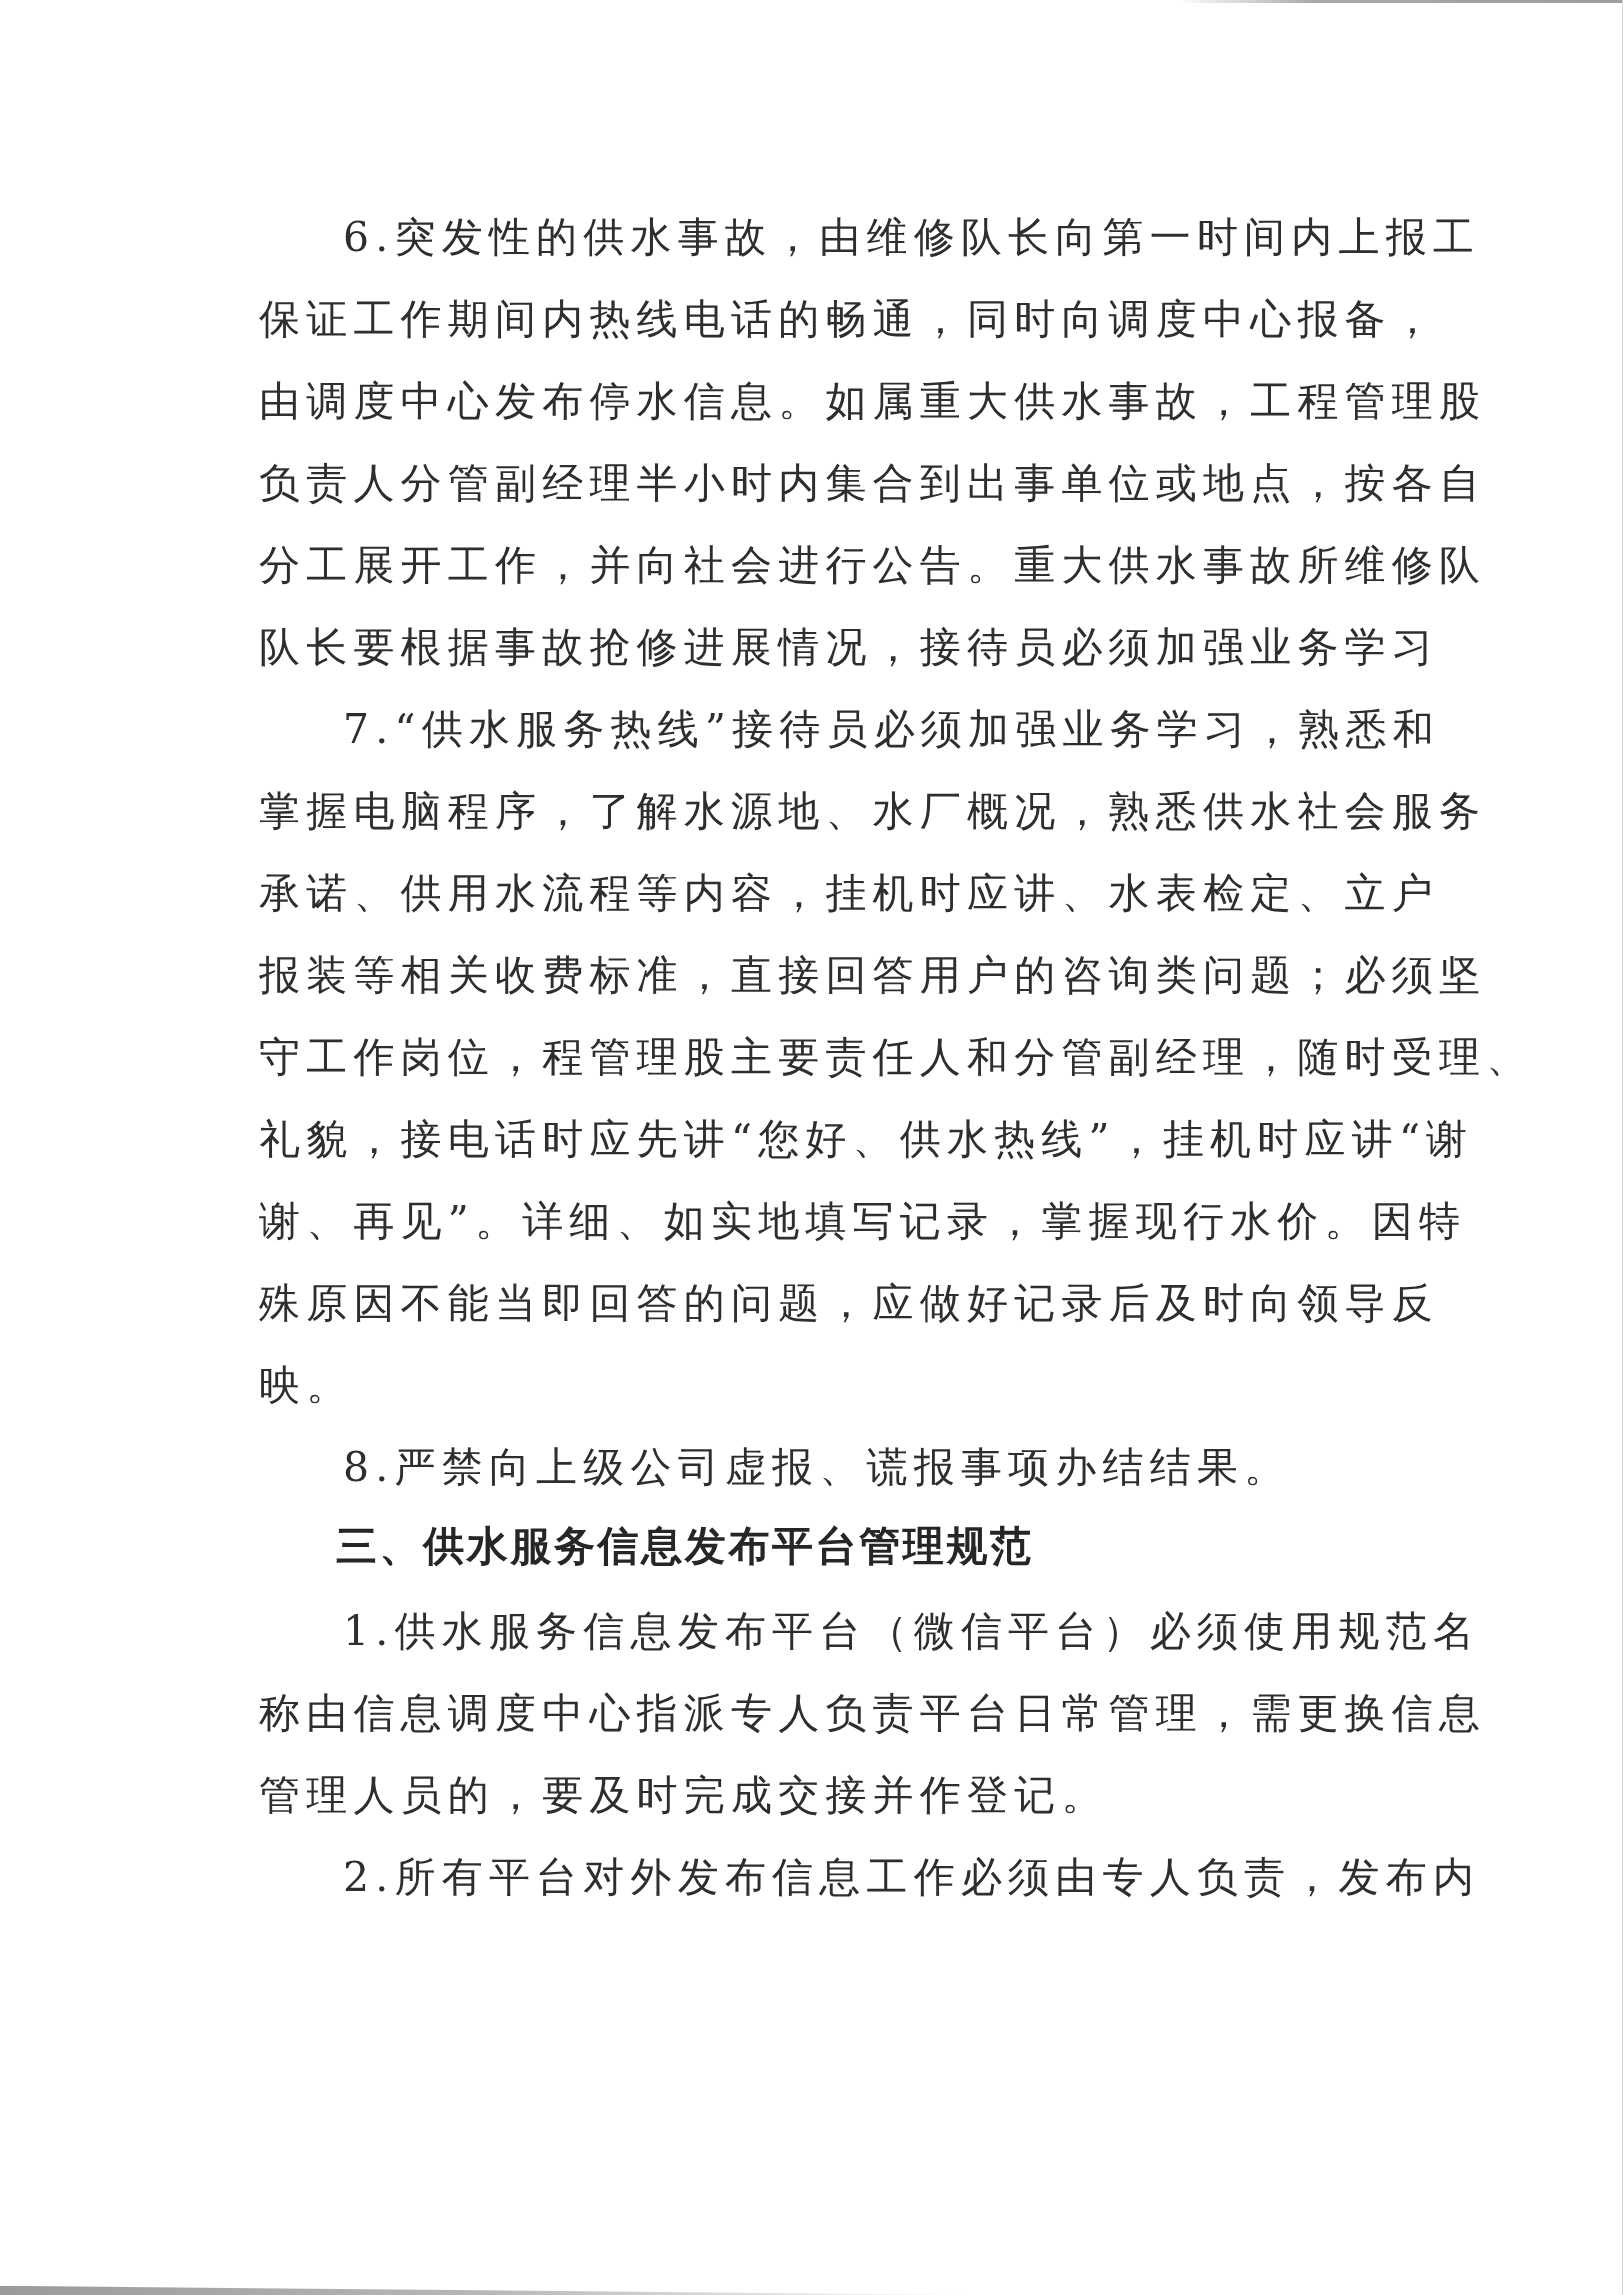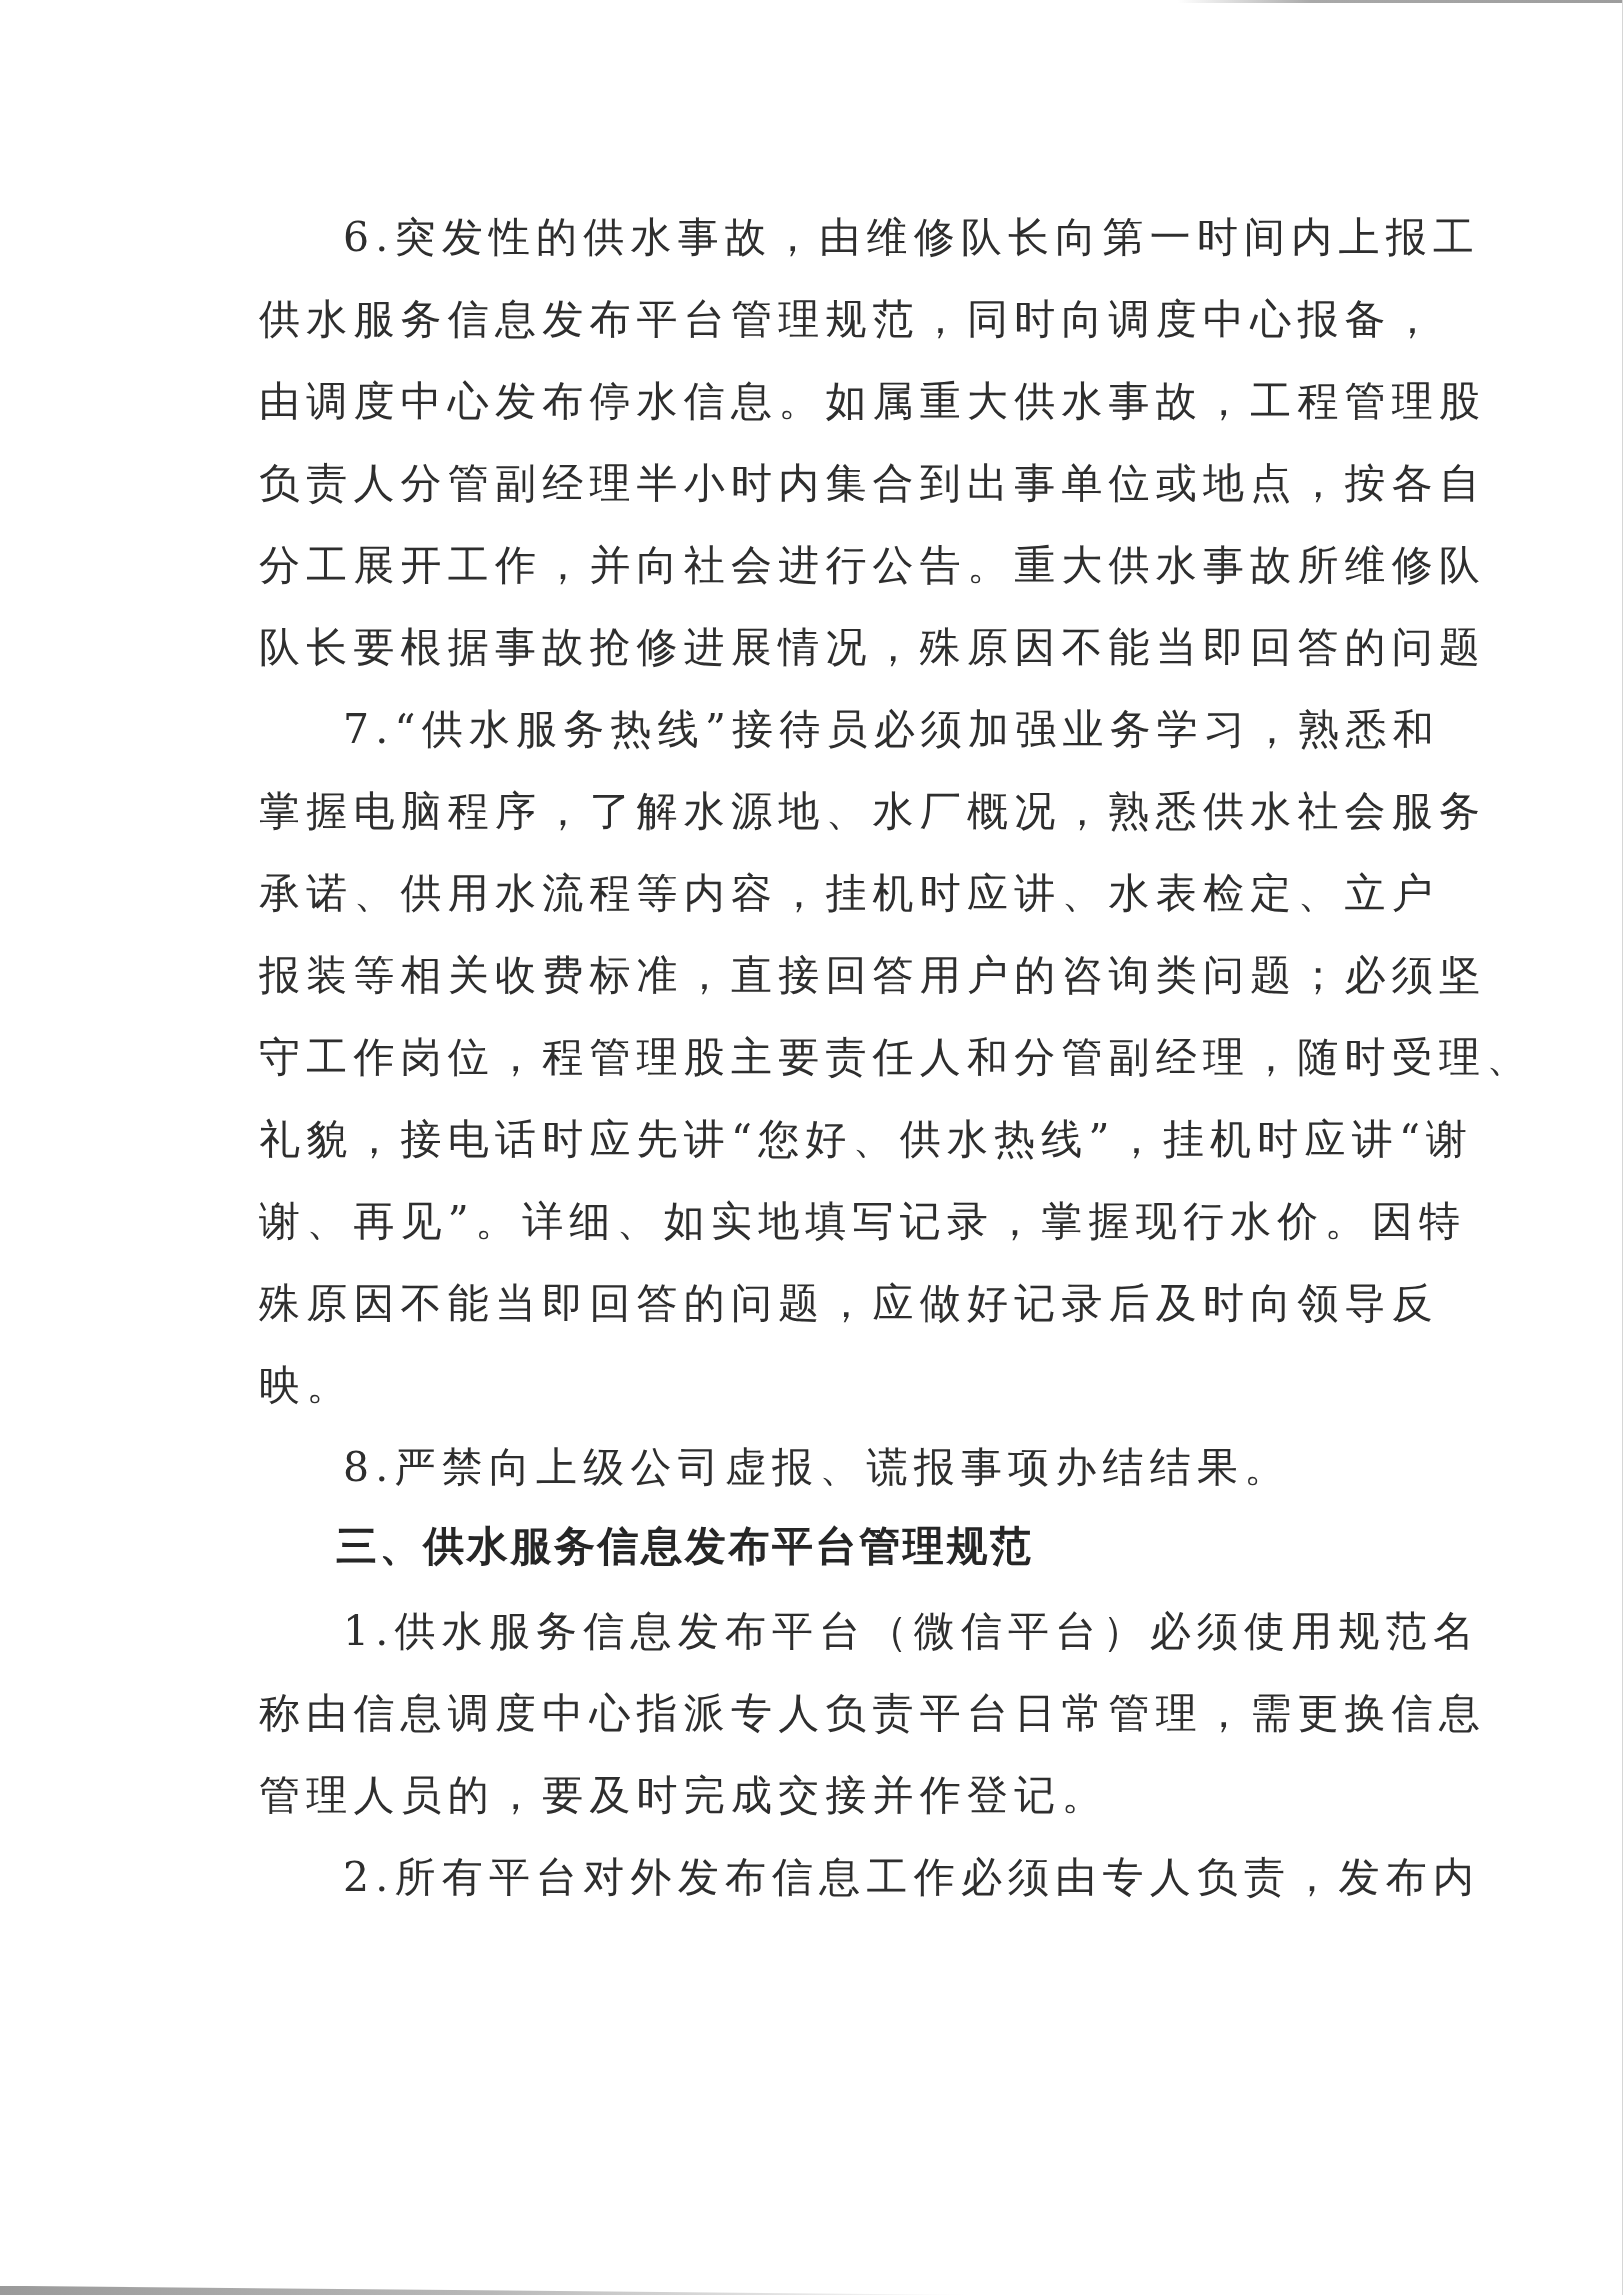--- a/index.html
+++ b/index.html
@@ -76,25 +76,25 @@
 <body>
 
 <div class="scan-top-edge"></div>
 <div class="scan-right-edge"></div>
 <div class="scan-bottom-shadow"></div>
 
 <div class="page-body">
 
   <p class="para">
     <span class="line indent">6.突发性的供水事故，由维修队长向第一时间内上报工</span>
-    <span class="line">供水服务信息发布平台管理规范，同时向调度中心报备，</span>
+    <span class="line">保证工作期间内热线电话的畅通，同时向调度中心报备，</span>
     <span class="line">由调度中心发布停水信息。如属重大供水事故，工程管理股</span>
     <span class="line">负责人分管副经理半小时内集合到出事单位或地点，按各自</span>
     <span class="line">分工展开工作，并向社会进行公告。重大供水事故所维修队</span>
-    <span class="line">队长要根据事故抢修进展情况，殊原因不能当即回答的问题</span>
+    <span class="line">队长要根据事故抢修进展情况，接待员必须加强业务学习</span>
   </p>
 
   <p class="para">
     <span class="line indent">7.“供水服务热线”接待员必须加强业务学习，熟悉和</span>
     <span class="line">掌握电脑程序，了解水源地、水厂概况，熟悉供水社会服务</span>
     <span class="line">承诺、供用水流程等内容，挂机时应讲、水表检定、立户</span>
     <span class="line">报装等相关收费标准，直接回答用户的咨询类问题；必须坚</span>
     <span class="line">守工作岗位，程管理股主要责任人和分管副经理，随时受理、</span>
     <span class="line">礼貌，接电话时应先讲“您好、供水热线”，挂机时应讲“谢</span>
     <span class="line">谢、再见”。详细、如实地填写记录，掌握现行水价。因特</span>

